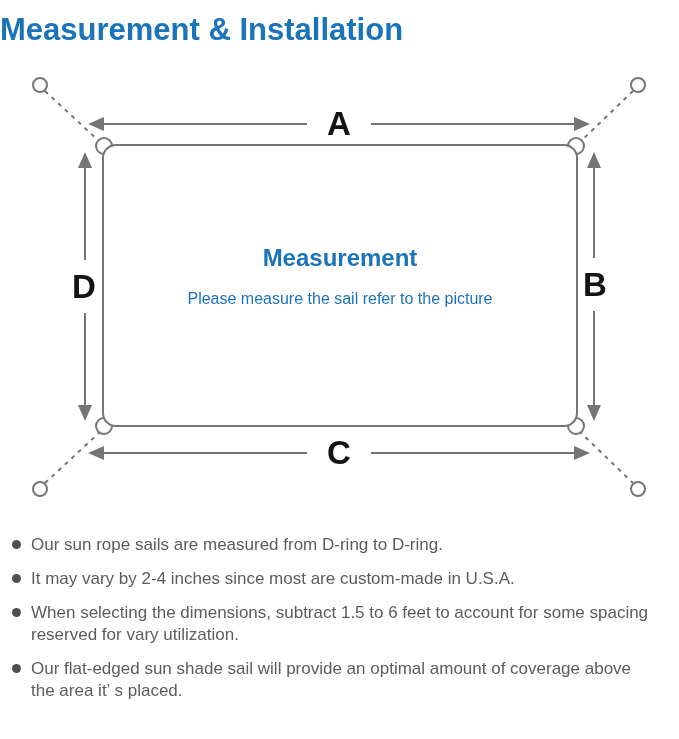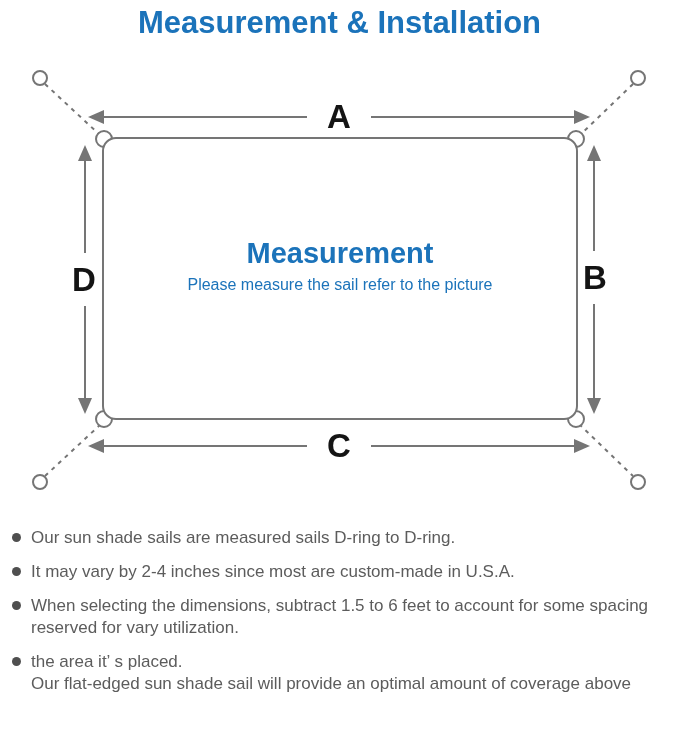--- a/index.html
+++ b/index.html
@@ -4,41 +4,41 @@
 <style>
   :root{
     --accent:#1b73ba; --line:#757575; --text:#5c5c5c; --label:#141414;
   }
   html,body{margin:0;padding:0;background:#fff;}
   .page{
     position:relative; width:679px; height:739px; background:#fff;
     font-family:"Liberation Sans", sans-serif; overflow:hidden;
   }
   .main-title{
-    margin:0; padding-top:5px; text-align:center;
+    margin:0; padding-top:12px; 
     font-size:31px; font-weight:700; color:var(--accent); letter-spacing:0px;
   }
   .diagram-wrap{ position:relative; width:679px; height:450px; margin-top:14px; }
   .diagram-wrap svg{ position:absolute; left:0; top:0; }
   .stroke{ stroke:var(--line); stroke-width:2; fill:none; }
   .fillwhite{ fill:#fff; }
   .dashed{ stroke:var(--line); stroke-width:2; fill:none; stroke-dasharray:4 5; }
   .arrowhead{ fill:var(--line); stroke:none; }
   .dim-label{
     position:absolute; transform:translate(-50%,-50%);
     font-size:33px; font-weight:700; color:var(--label); background:#fff;
     padding:0 10px; line-height:1;
   }
   .dim-label.vert{ padding:6px 2px; }
   .center-text{
     position:absolute; left:340px; top:182px; transform:translateX(-50%);
     width:420px; text-align:center;
   }
-  .center-title{ font-size:29px; font-weight:700; color:var(--accent); margin:0; }
-  .center-sub{ font-size:16px; color:var(--accent); margin:6px 0 0 0; }
+  .center-title{ font-size:24px; font-weight:700; color:var(--accent); margin:0; }
+  .center-sub{ font-size:16px; color:var(--accent); margin:18px 0 0 0; }
   .notes{
     list-style:none; margin:22px 0 0 0; padding:0 0 0 12px; width:660px;
   }
   .notes li{
     position:relative; padding-left:19px; margin-bottom:12px;
     font-size:17px; line-height:22px; color:var(--text);
   }
   .notes .dot{
     position:absolute; left:0; top:6px; width:9px; height:9px;
     border-radius:50%; background:#4f4f4f;
@@ -108,31 +108,31 @@
 
     <div class="center-text">
       <p class="center-title">Measurement</p>
       <p class="center-sub">Please measure the sail refer to the picture</p>
     </div>
   </div>
 
   <ul class="notes">
     <li>
       <span class="dot"></span>
-      <span class="ln">Our sun shade sails are measured sails D-ring to D-ring.</span>
+      <span class="ln">Our sun rope sails are measured from D-ring to D-ring.</span>
     </li>
     <li>
       <span class="dot"></span>
       <span class="ln">It may vary by 2-4 inches since most are custom-made in U.S.A.</span>
     </li>
     <li>
       <span class="dot"></span>
       <span class="ln">When selecting the dimensions, subtract 1.5 to 6 feet to account for some spacing</span>
       <span class="ln">reserved for vary utilization.</span>
     </li>
     <li>
       <span class="dot"></span>
+      <span class="ln">Our flat-edged sun shade sail will provide an optimal amount of coverage above</span>
       <span class="ln">the area it’ s placed.</span>
-      <span class="ln">Our flat-edged sun shade sail will provide an optimal amount of coverage above</span>
     </li>
   </ul>
 
 </div>
 
 </body></html>

